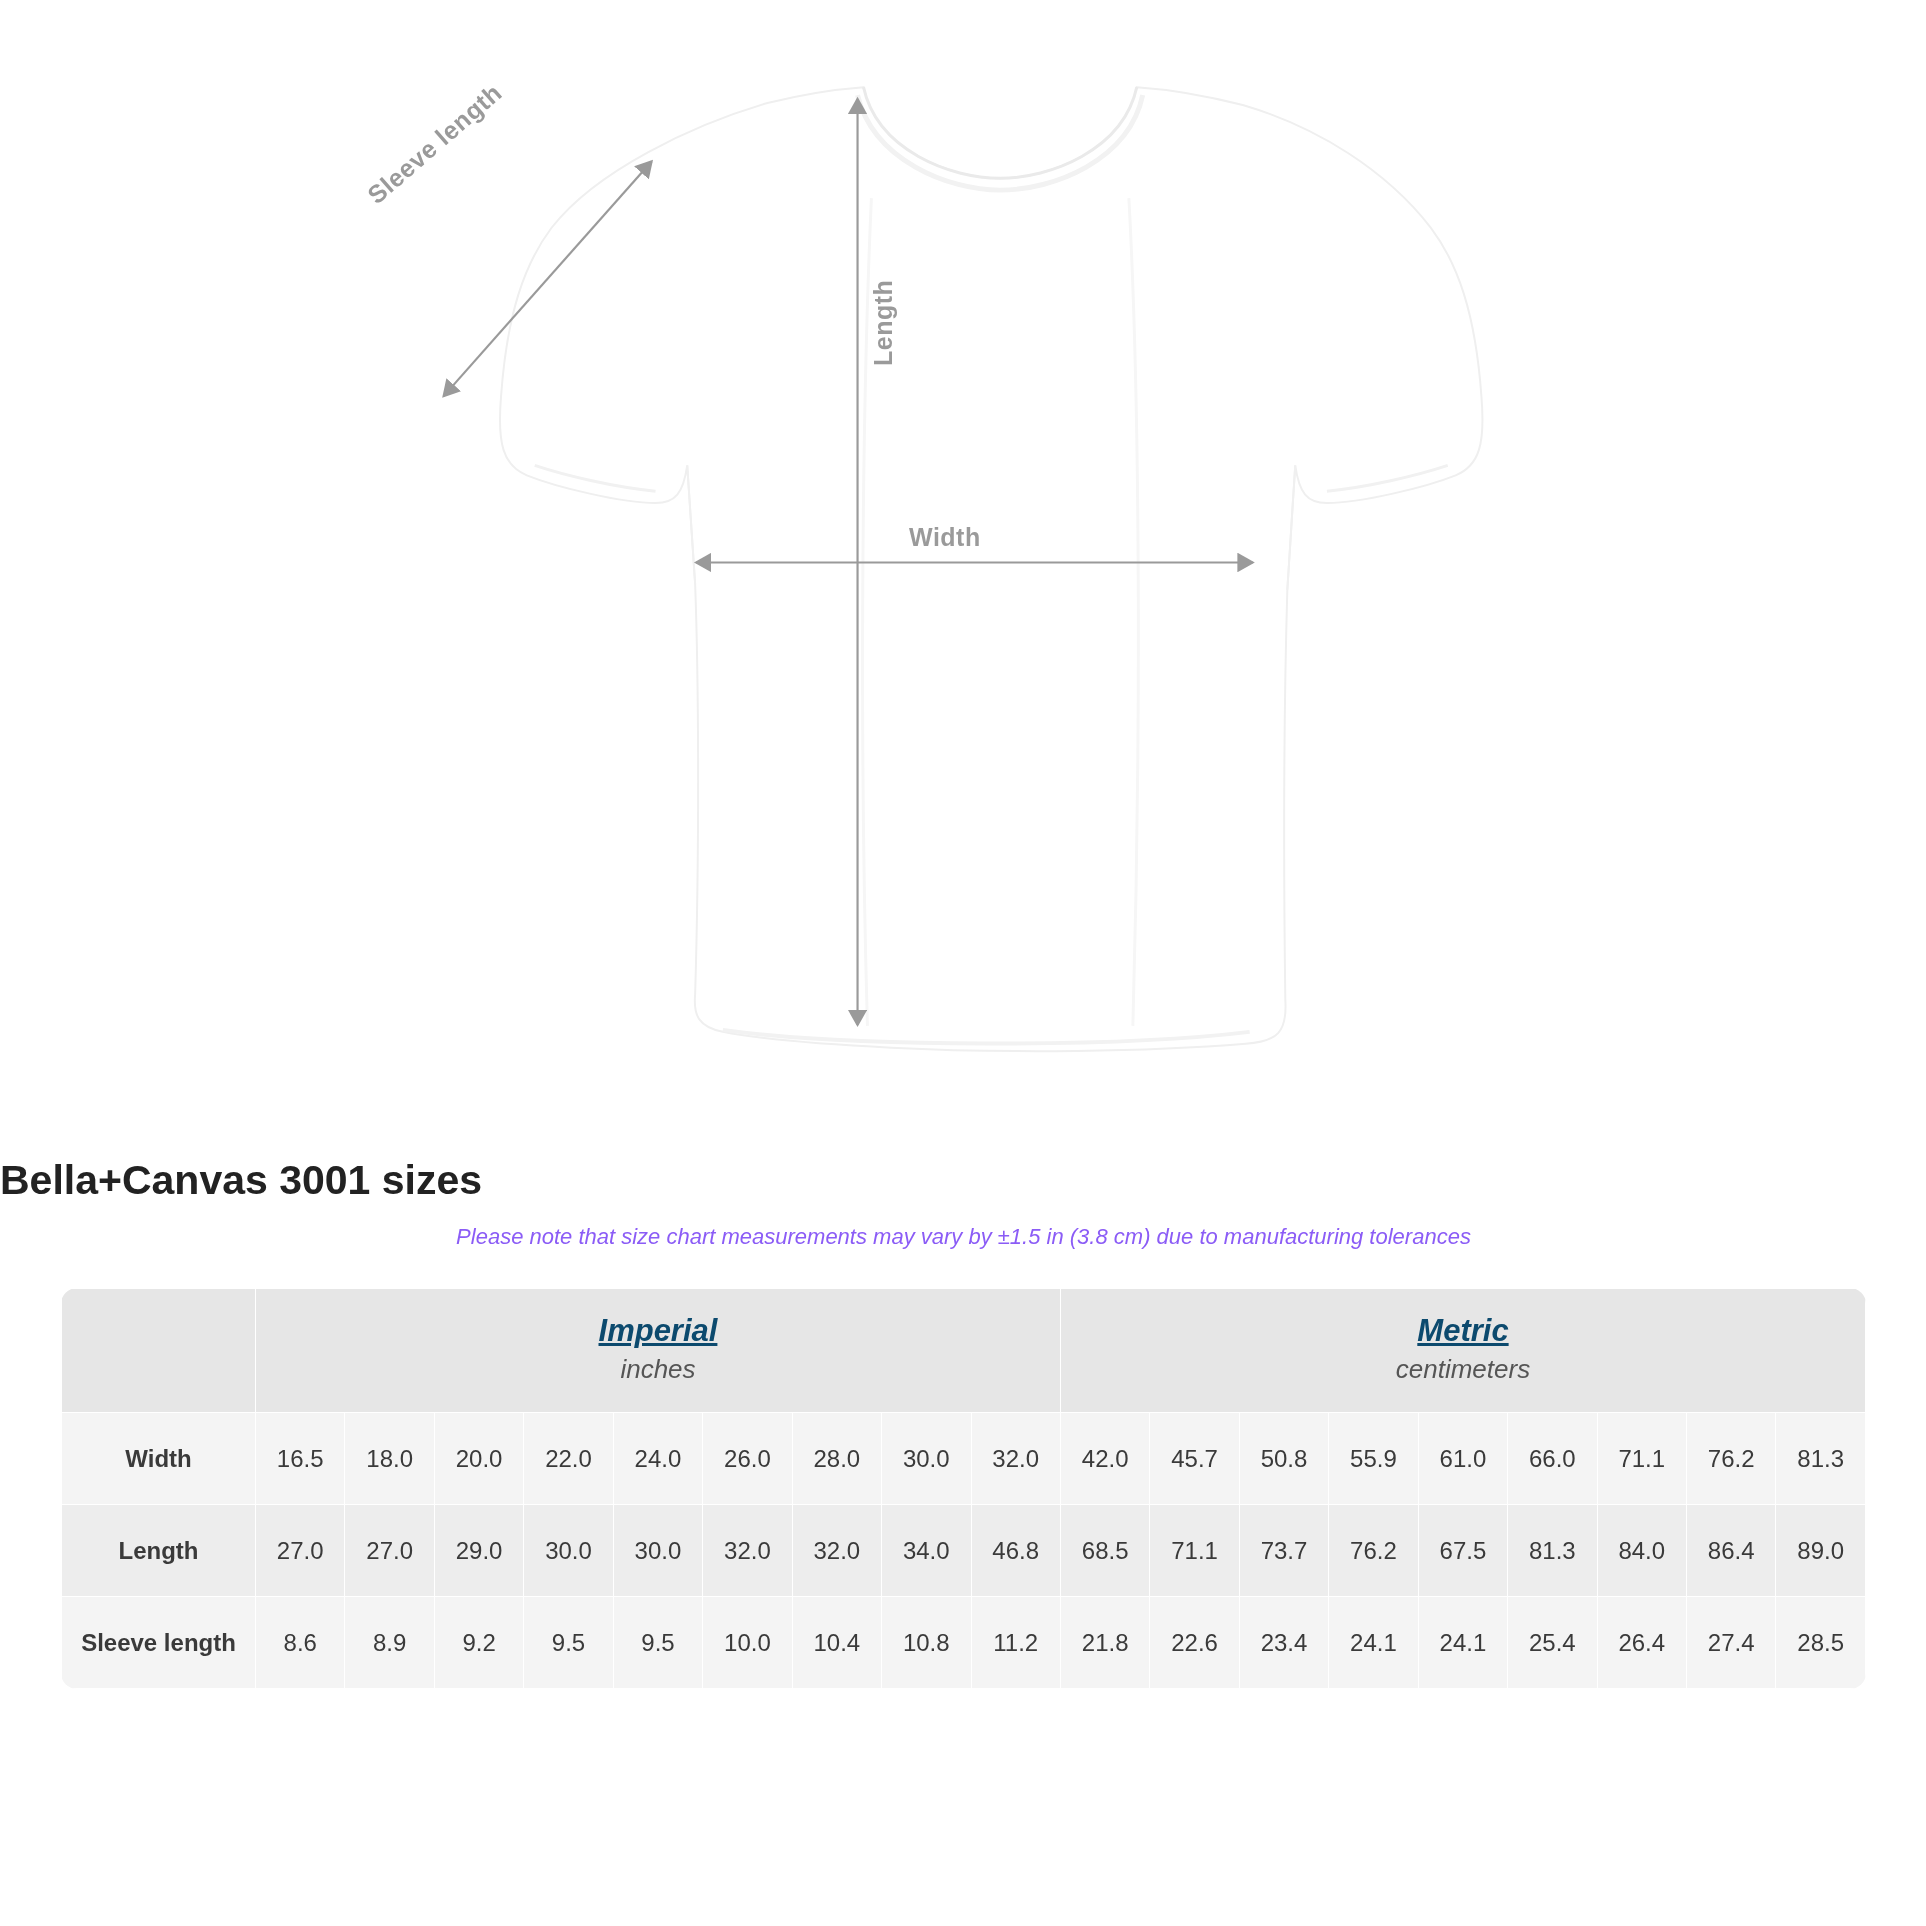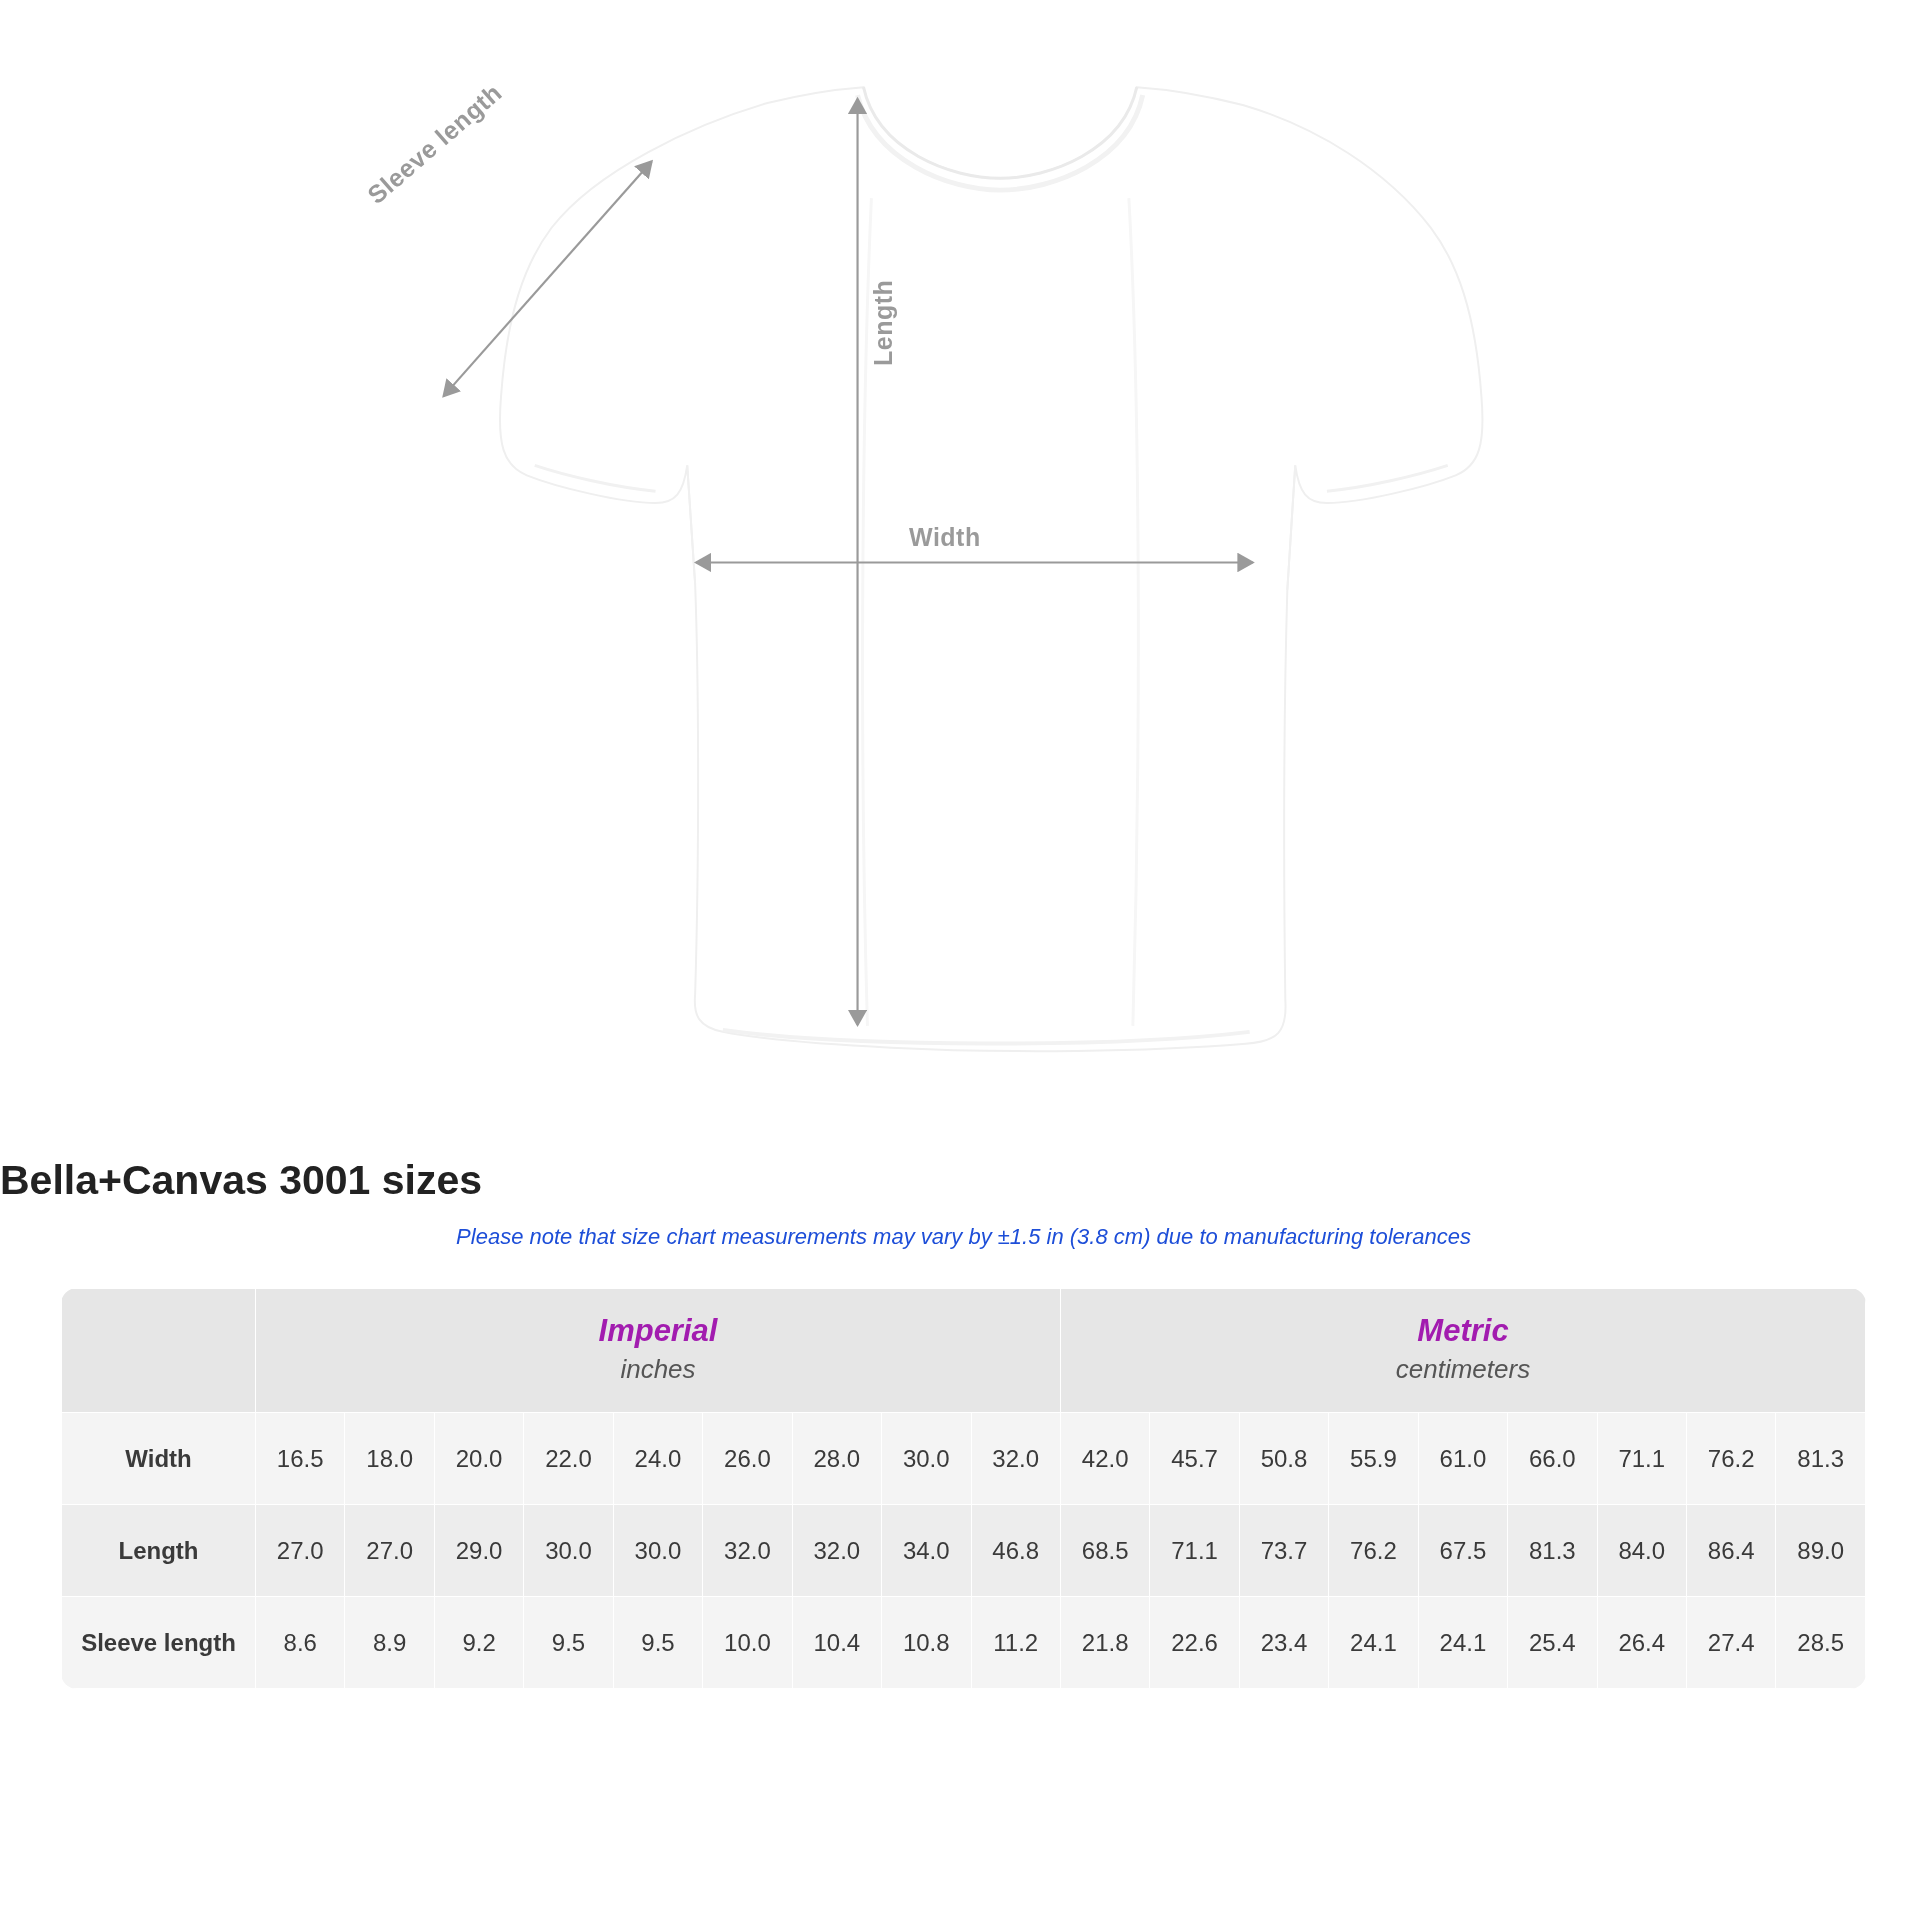--- a/index.html
+++ b/index.html
@@ -61,21 +61,21 @@
   .heading {
     font-size: 41px;
     font-weight: bold;
     color: #222222;
     margin-top: 38px;
   }
   .subheading {
     text-align: center;
     font-size: 22px;
     font-style: italic;
-    color: #1d4ed8;
+    color: #8b5cf6;
     margin-top: 20px;
   }
 
   
   .table-wrap {
     margin: 38px 61px 0 61px;
     border-radius: 16px;
     overflow: hidden;
   }
   table.size-table {
@@ -93,22 +93,23 @@
   }
   .unit-row td {
     background: #e6e6e6;
     height: 123px;
     border: none;
   }
   .unit-title {
     font-size: 31px;
     font-style: italic;
     font-weight: bold;
-    color: #a21caf;
+    color: #0c4a6e;
     line-height: 1.2;
+    text-decoration: underline;
   }
   .unit-sub {
     font-size: 26px;
     font-style: italic;
     color: #555555;
     line-height: 1.5;
   }
   .hdr-row th {
     background: #ededed;
     height: 95px;

